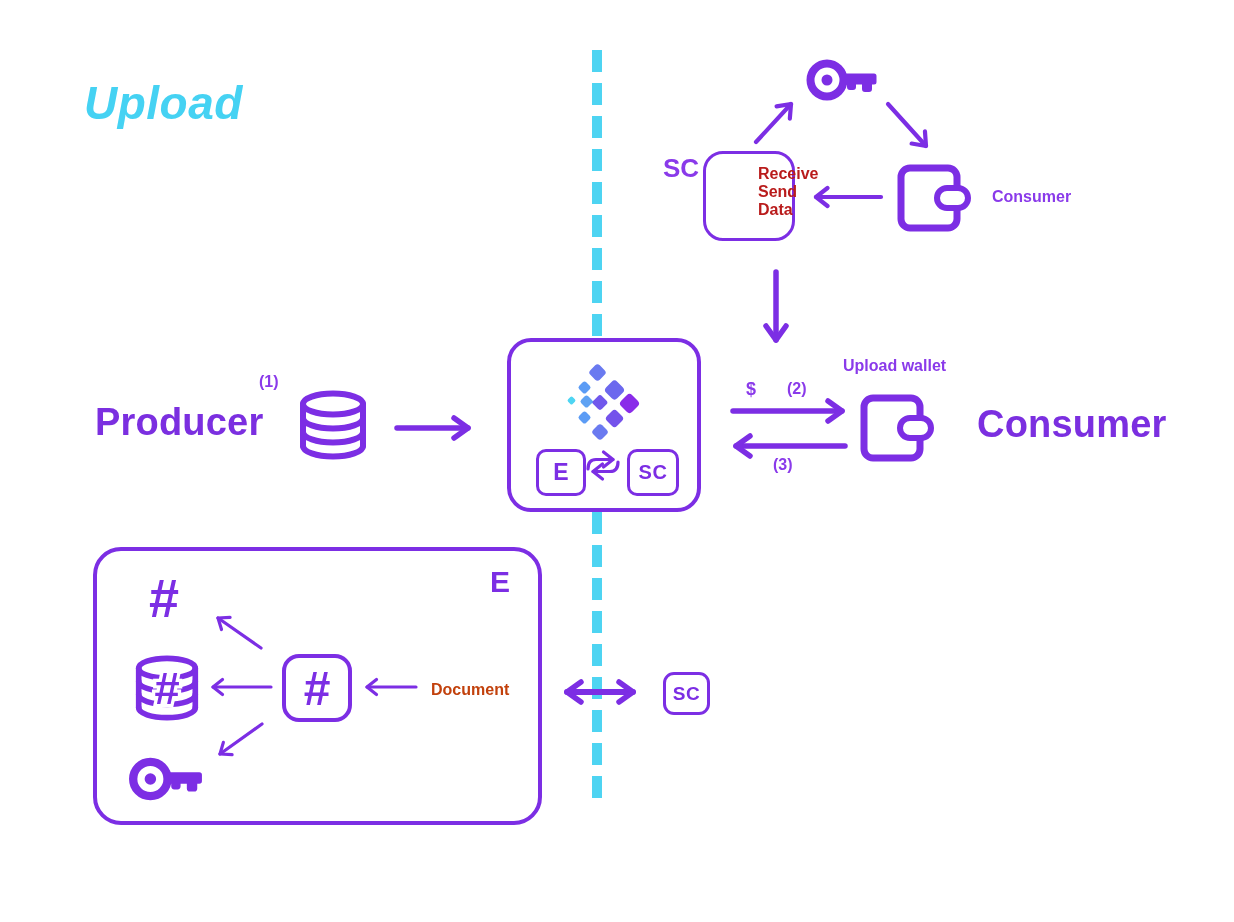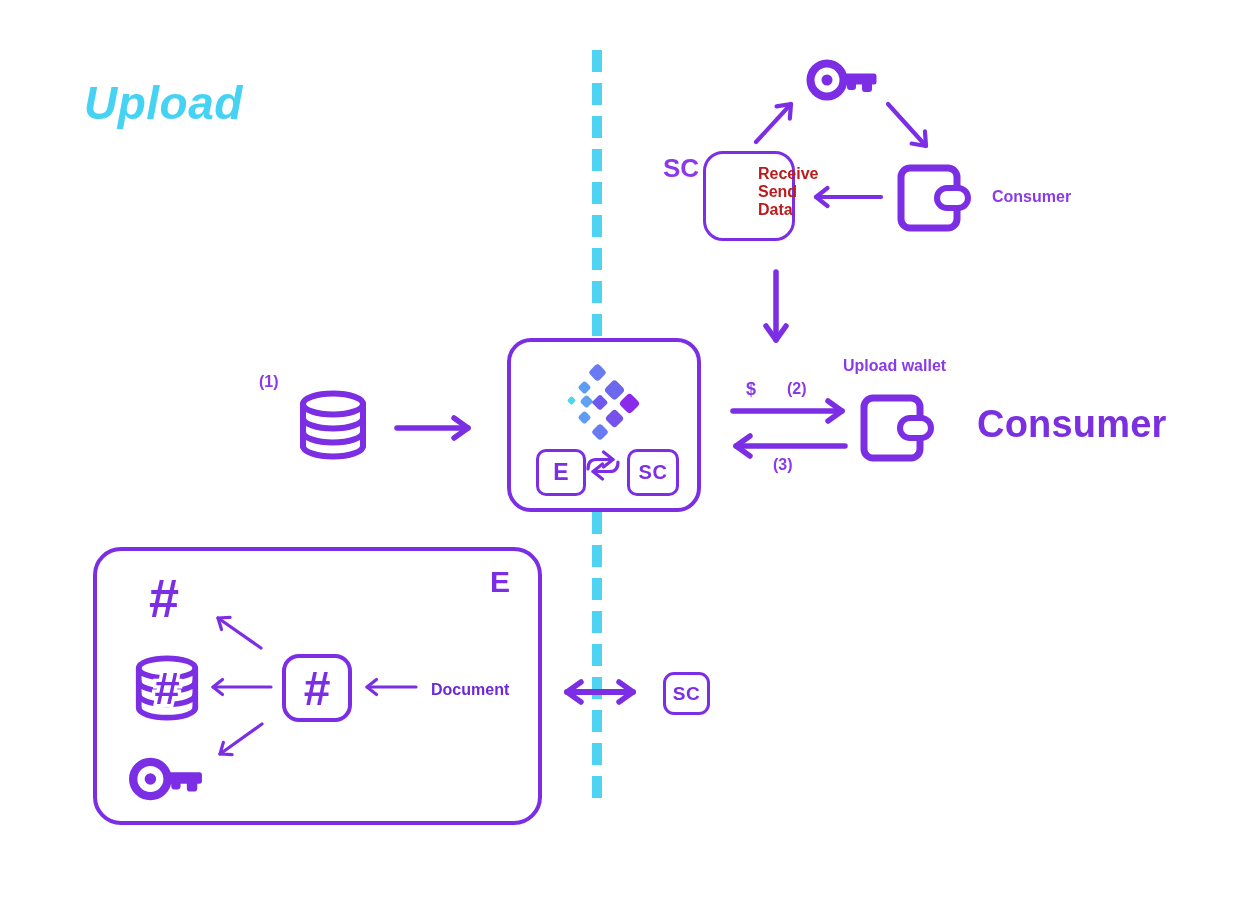--- a/index.html
+++ b/index.html
@@ -57,21 +57,21 @@
     background:#fff;z-index:2;box-sizing:border-box;
   }
   .enc-e{position:absolute;right:28px;top:14px;font-size:30px;font-weight:700;color:#7C2EE4;}
   .hash{color:#7C2EE4;font-weight:600;z-index:4;}
   .hash-top{position:absolute;left:52px;top:16px;font-size:54px;}
   .hash-box{
     position:absolute;left:185px;top:103px;width:70px;height:68px;border:4px solid #7C2EE4;
     border-radius:17px;display:flex;align-items:center;justify-content:center;font-size:48px;
     background:#fff;box-sizing:border-box;
   }
-  .doc-label{position:absolute;left:334px;top:130px;font-weight:600;color:#6d28d9;}
+  .doc-label{position:absolute;left:334px;top:130px;font-weight:600;color:#c2410c;}
   .sc-exchange-box{
     left:663px;top:672px;width:47px;height:43px;border:3.5px solid #7C2EE4;border-radius:11px;
     background:#fff;display:flex;align-items:center;justify-content:center;
     color:#7C2EE4;font-size:19px;font-weight:600;z-index:4;box-sizing:border-box;letter-spacing:.5px;
   }
   
   .arrow-layer{left:0;top:0;z-index:3;pointer-events:none;}
   .icon{z-index:4;}
 </style>
 </head>
@@ -131,20 +131,21 @@
 Send
 Data</div>
   </div>
 
   <svg class="abs icon" style="left:897px;top:164px;" width="76" height="68" viewBox="0 0 76 68">
     <rect x="4" y="4" width="56" height="60" rx="9" fill="none" stroke="#7C2EE4" stroke-width="7"></rect>
     <rect x="40" y="24" width="31" height="20" rx="10" fill="#ffffff" stroke="#7C2EE4" stroke-width="6"></rect>
   </svg>
   <div class="abs small-label consumer-small">Consumer</div>
 
+  <div class="abs big-name producer">Producer</div>
   <div class="abs step step1">(1)</div>
 
   <svg class="abs icon" style="left:297px;top:390px;" width="72" height="70" viewBox="0 0 72 70">
     <g fill="none" stroke="#7C2EE4" stroke-width="6" stroke-linecap="round">
       <ellipse cx="36" cy="14" rx="30" ry="10.5"></ellipse>
       <path d="M6 14 V56"></path>
         <path d="M66 14 V56"></path>
       <path d="M6 28 A30 10.5 0 0 0 66 28"></path>
       <path d="M6 42 A30 10.5 0 0 0 66 42"></path>
       <path d="M6 56 A30 10.5 0 0 0 66 56"></path>

